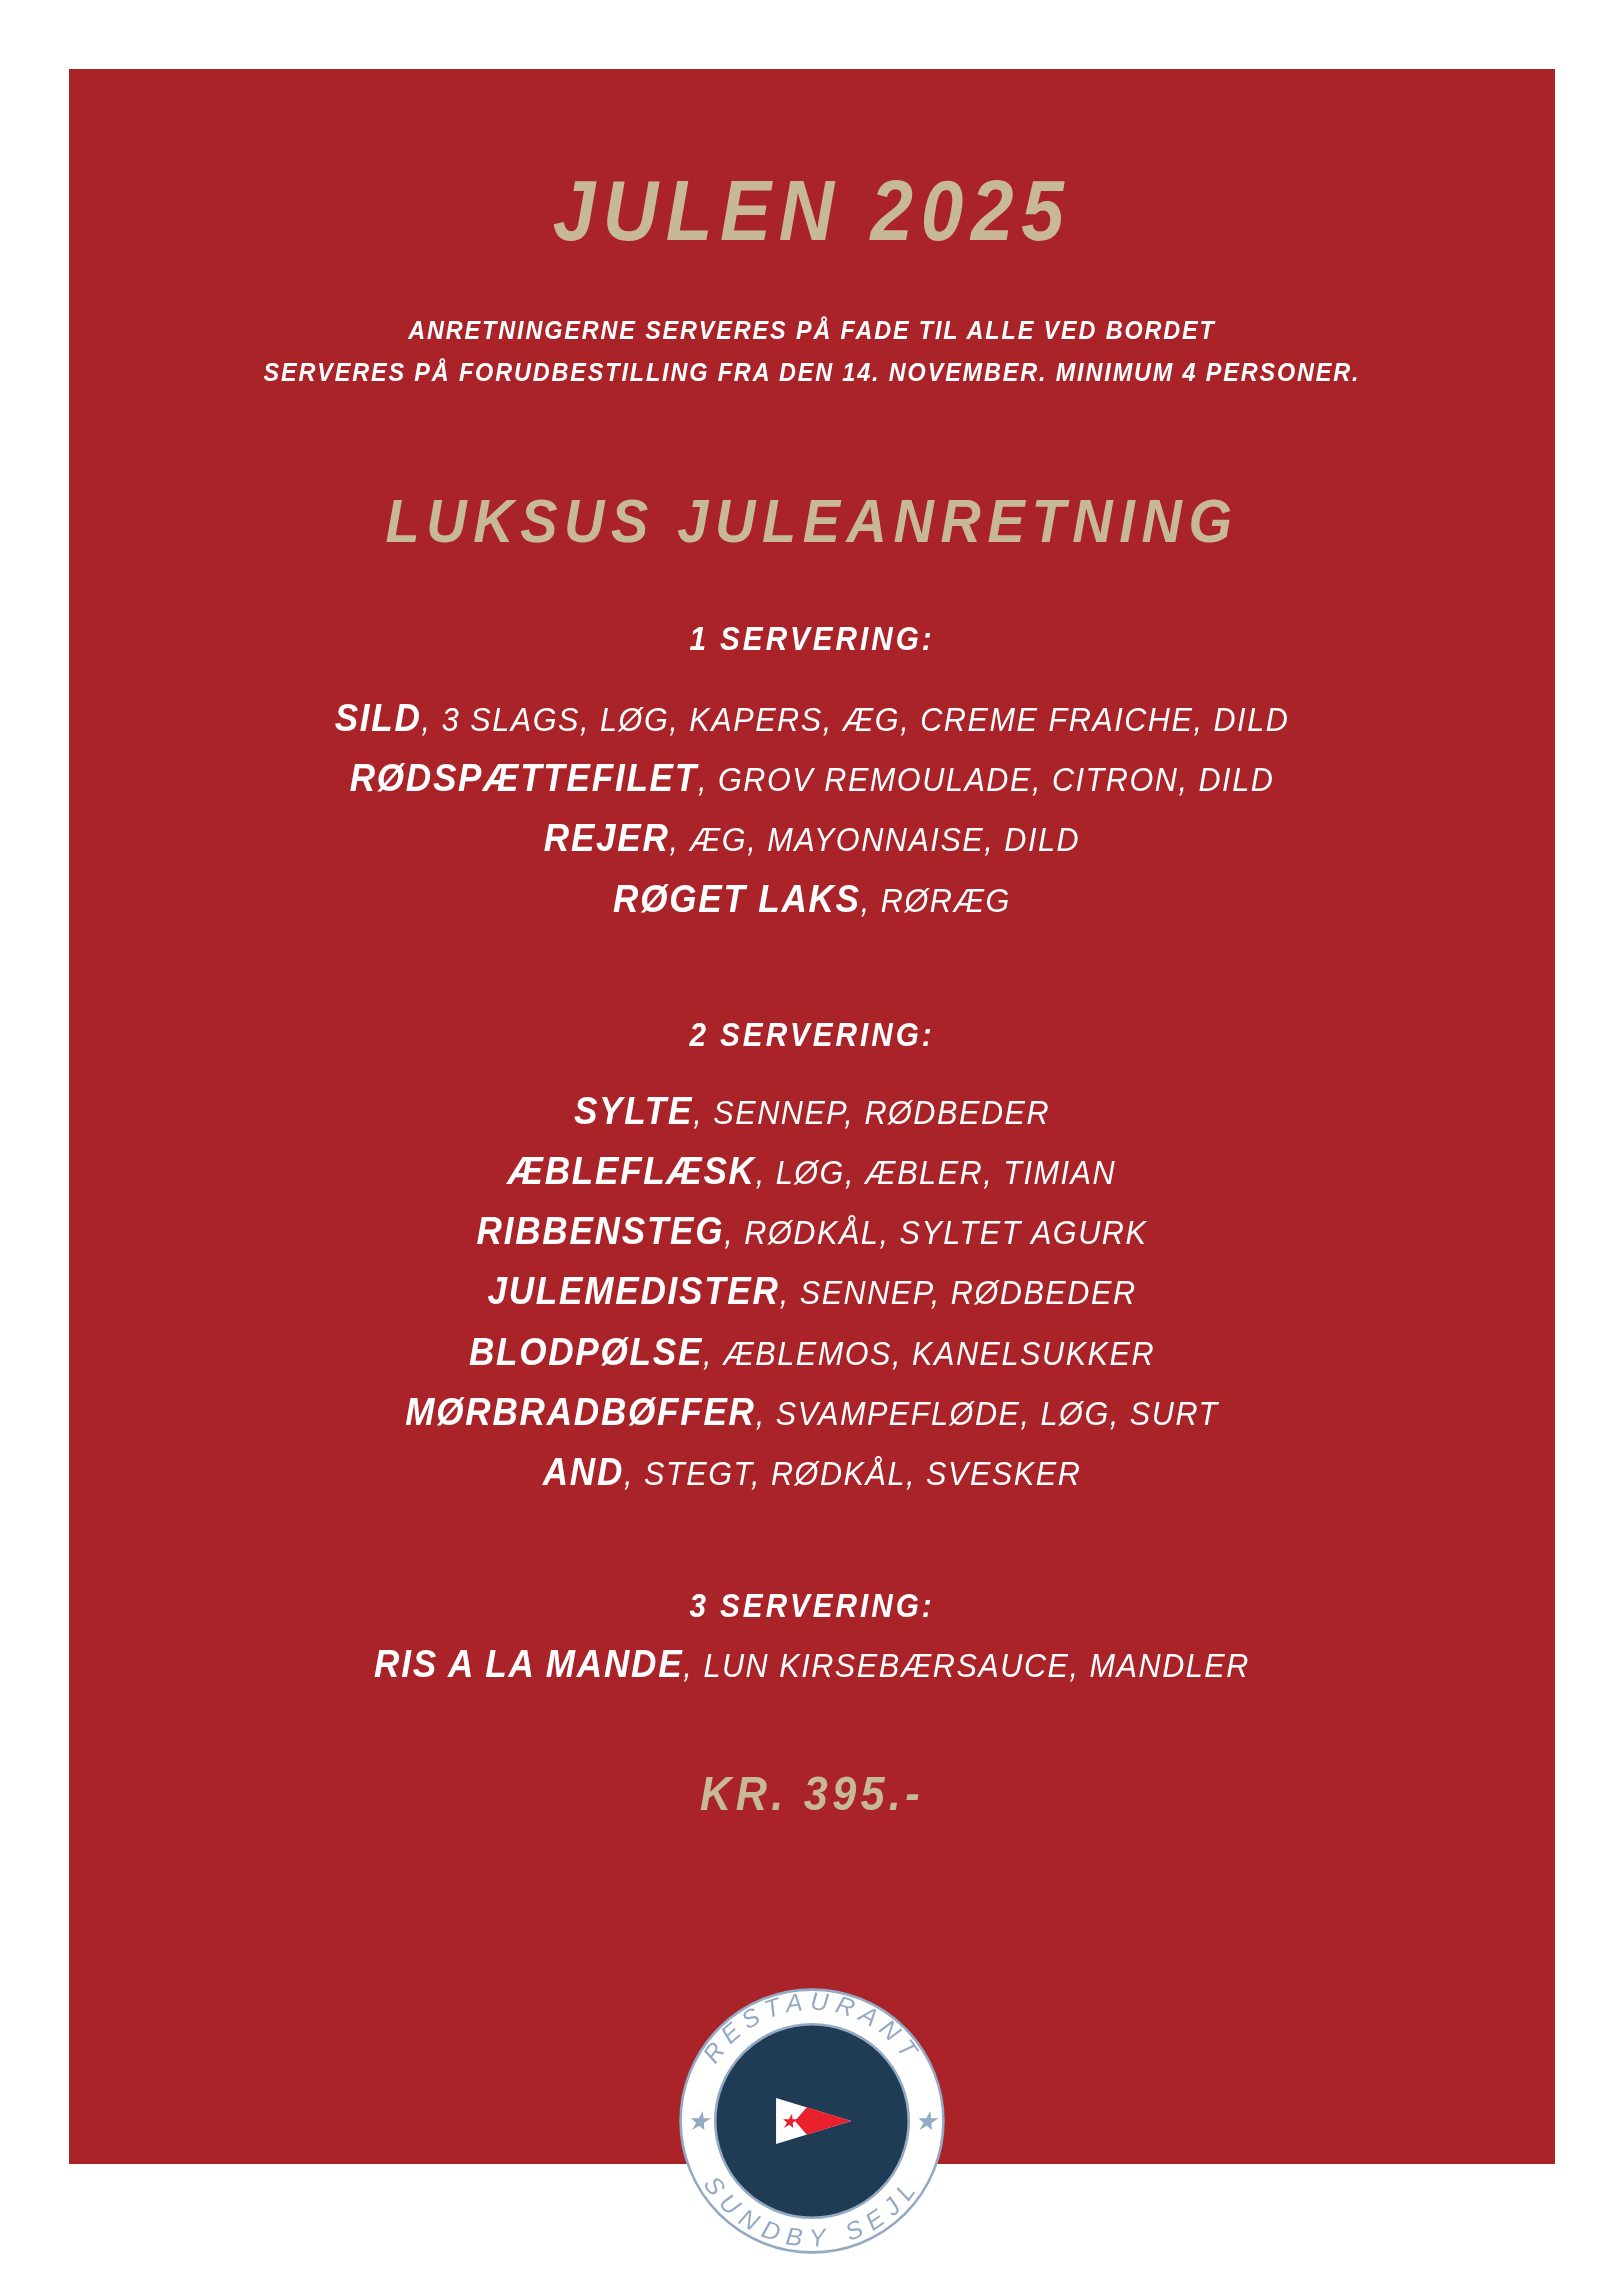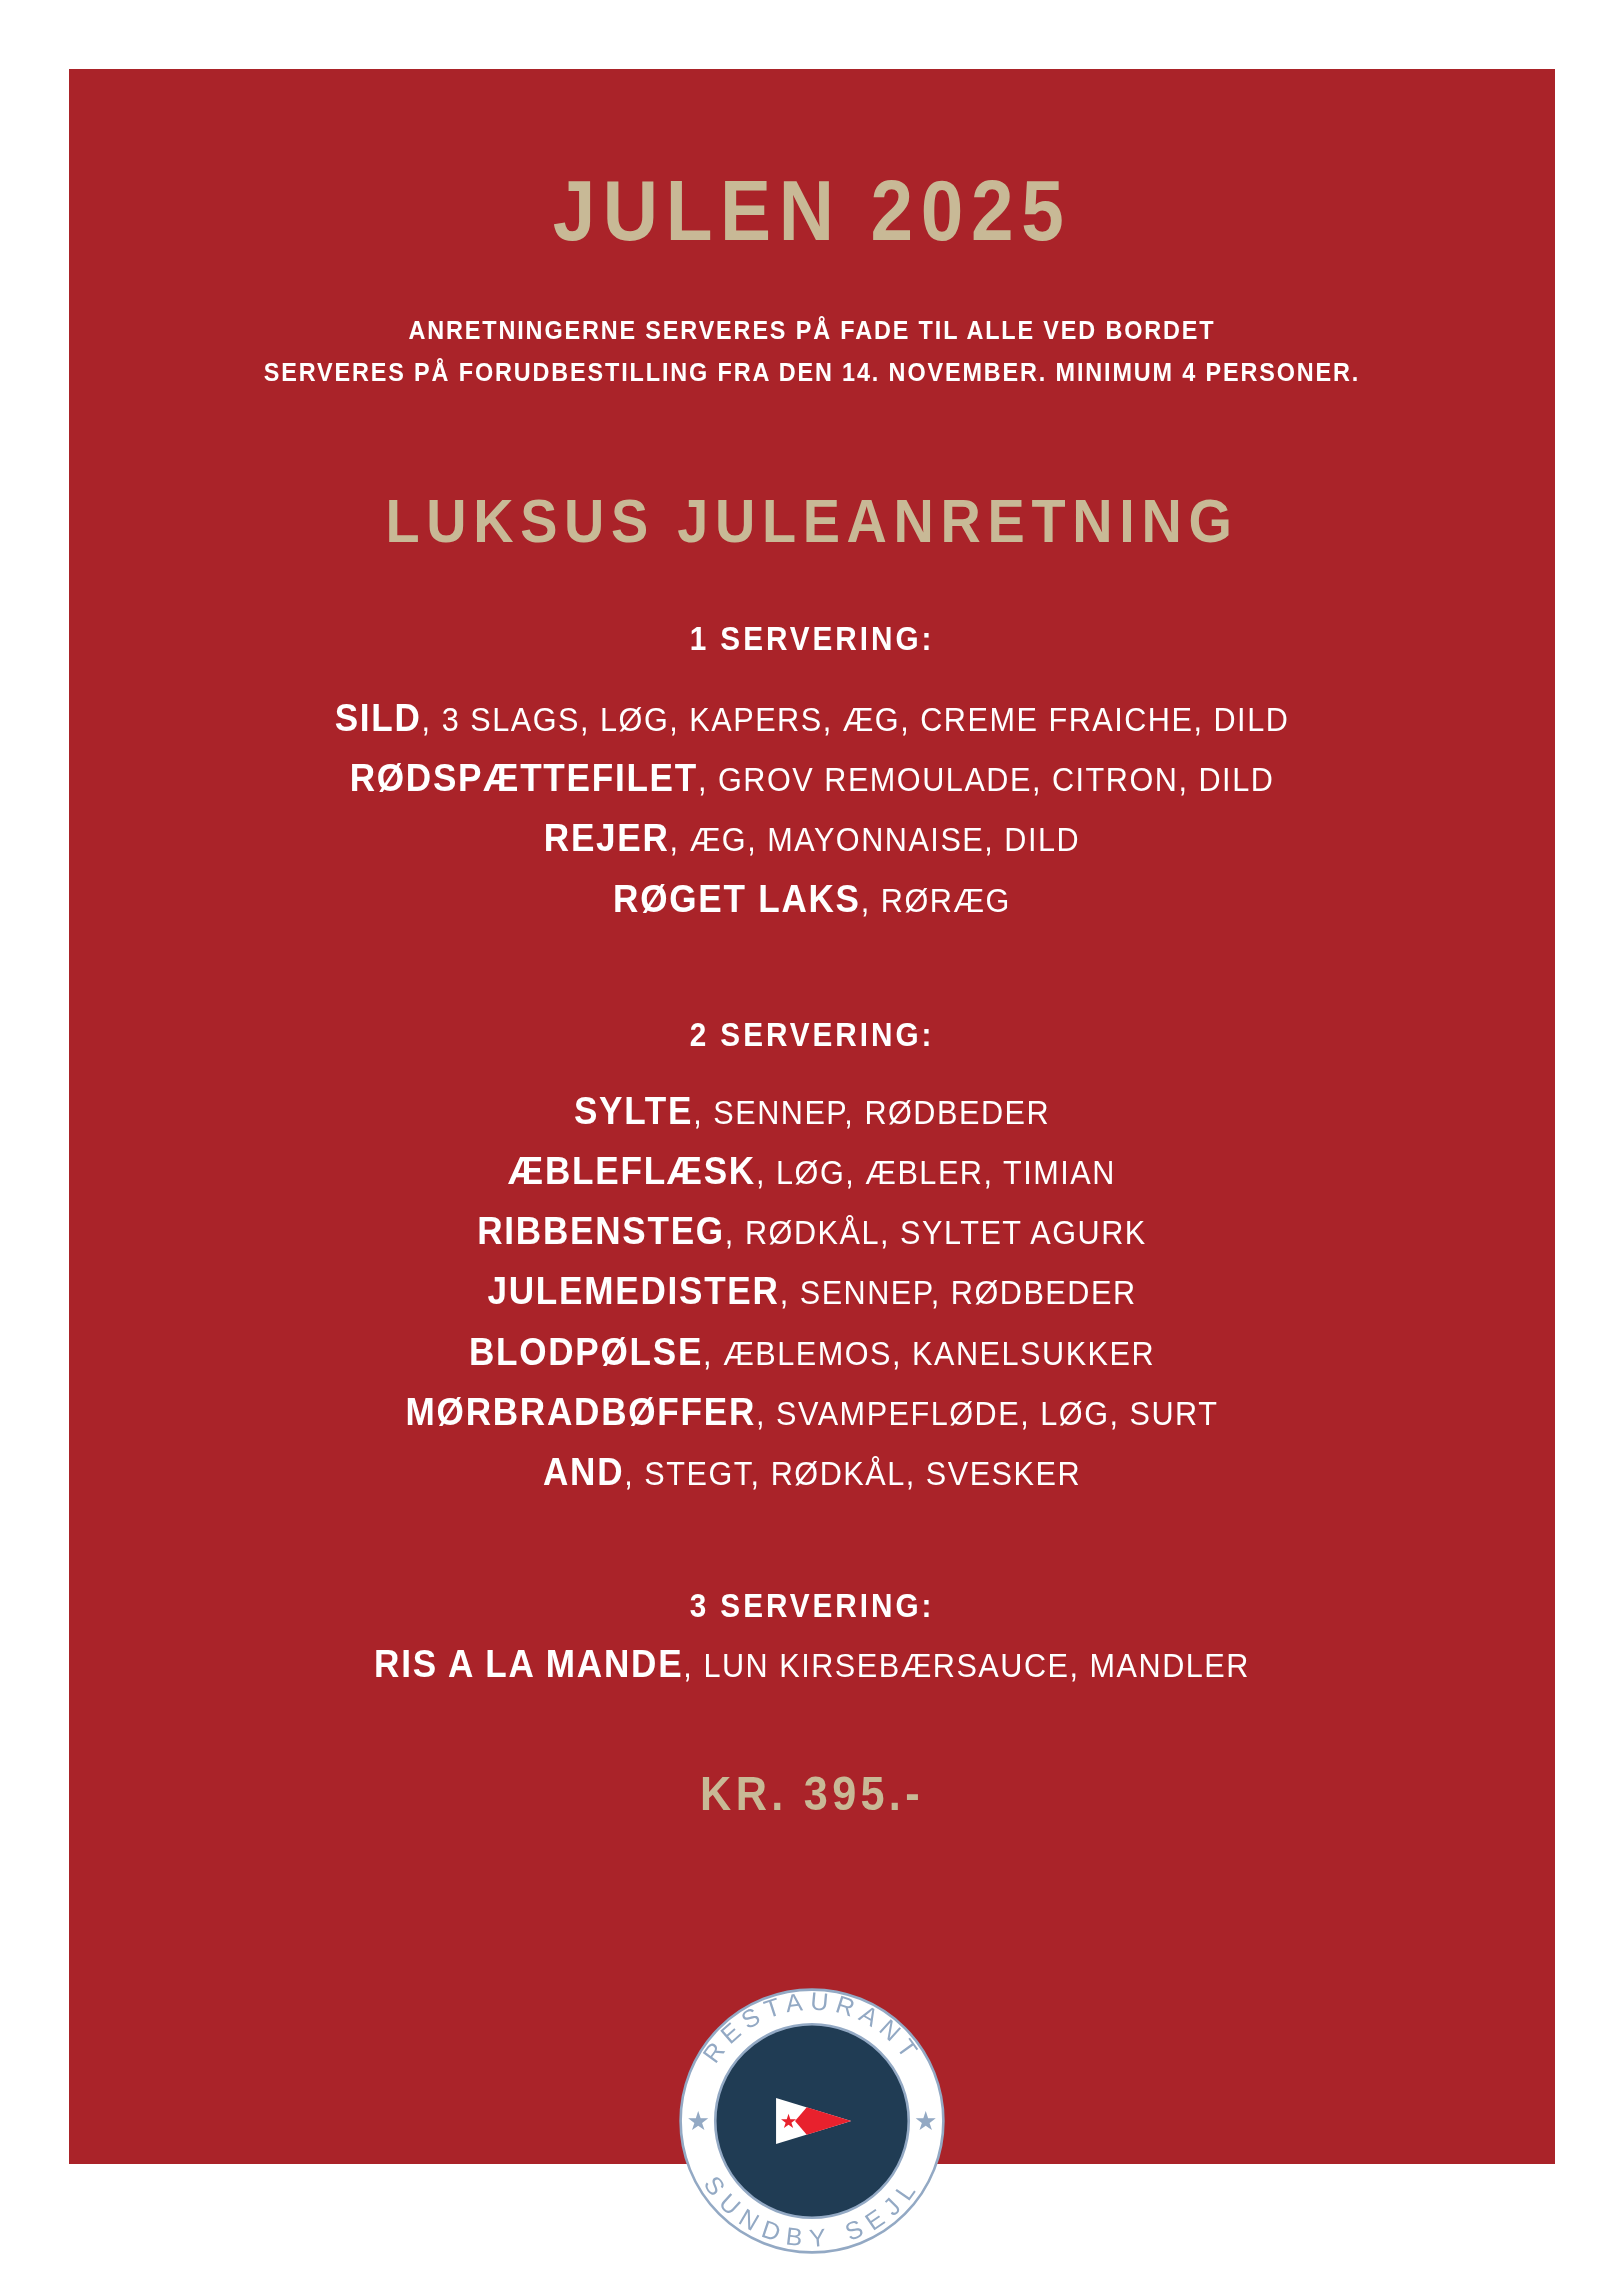--- a/index.html
+++ b/index.html
@@ -2,21 +2,21 @@
 <html style="font-size:10.5px"><head>
 <meta charset="utf-8">
 <style>
   html,body{margin:0;padding:0;}
   body{
     width:1623px;height:2295px;
     background:#ffffff;
     font-family:"Liberation Sans",sans-serif;
     -webkit-font-smoothing:antialiased;
   }
-  .page{position:relative;width:1623px;height:2295px;background:#ffffff;overflow:hidden;}
+  .page{position:relative;width:1623px;height:2295px;background:#ffffff;overflow:hidden;font-style:italic;}
   .red-panel{
     position:absolute;left:69px;top:69px;width:1486px;height:2095px;
     background:#AA2329;
   }
   .line{
     position:absolute;left:0;right:0;text-align:center;white-space:nowrap;
     transform:translateY(-50%) scaleX(0.9);
     line-height:1;
   }
   .title{

